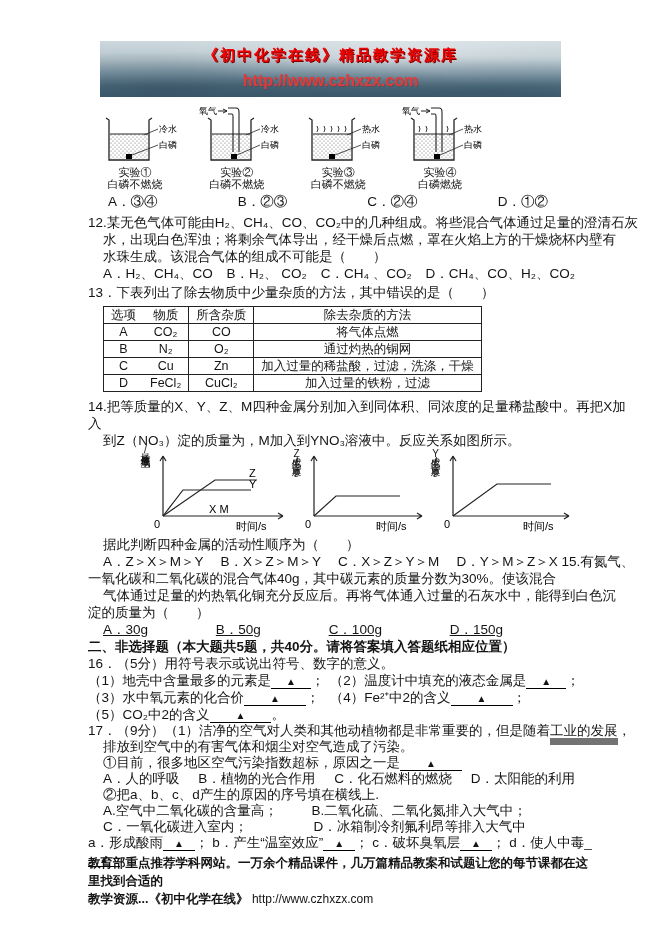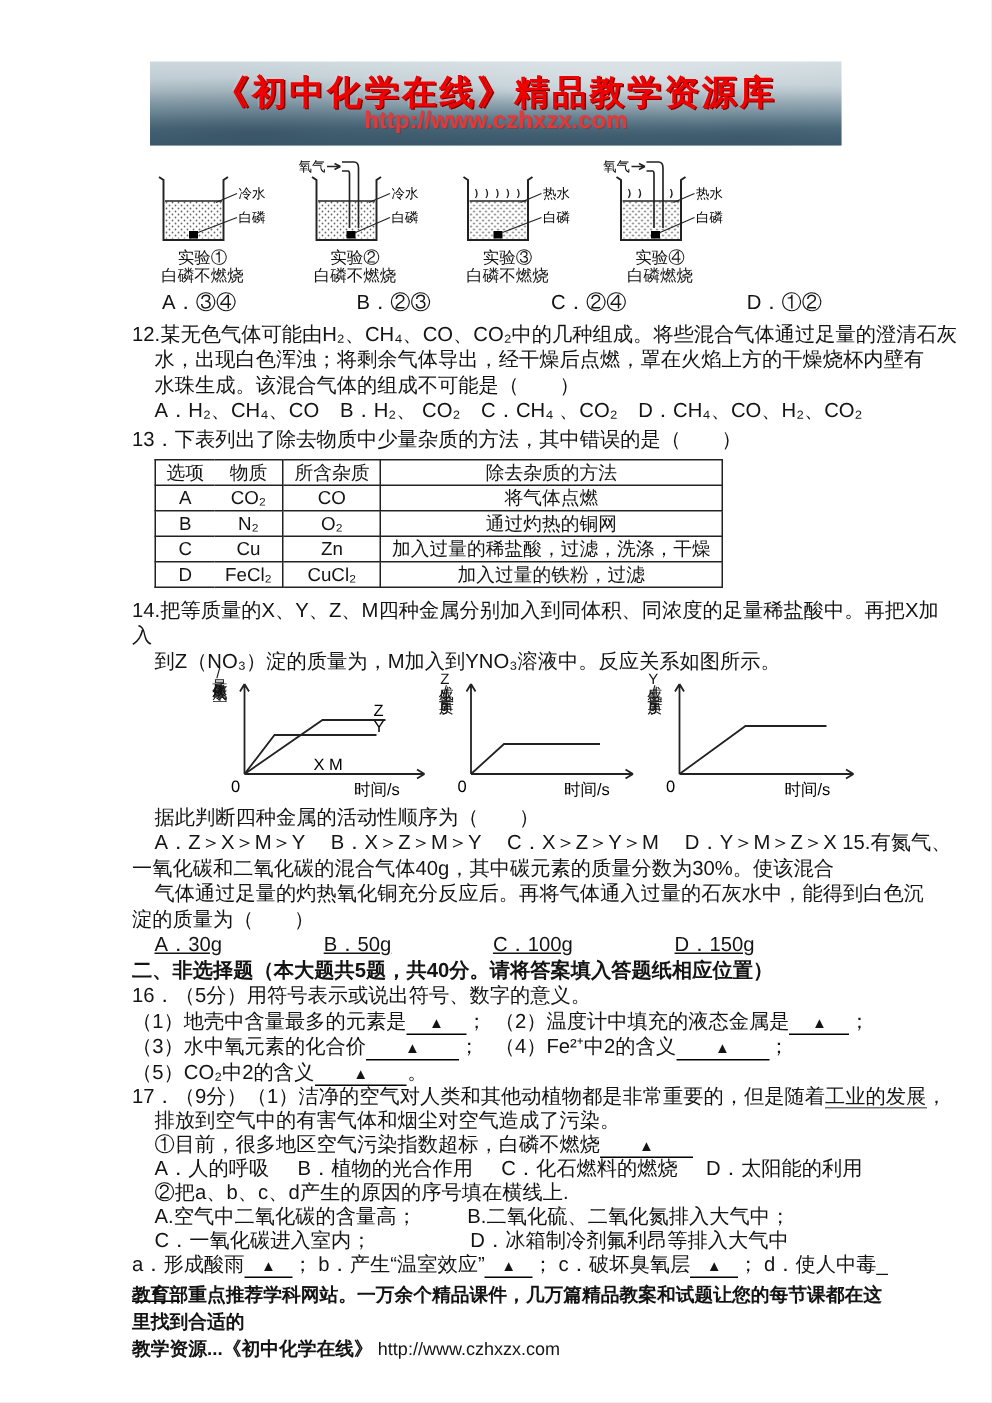--- a/index.html
+++ b/index.html
@@ -6,21 +6,21 @@
   .page{position:relative;width:661px;height:935px;background:#ffffff;margin:0 auto;
         font-family:"Liberation Sans",sans-serif;color:#141414;font-size:13.5px;overflow:hidden;}
   
   .banner{position:absolute;left:100px;top:41px;width:461px;height:56px;overflow:hidden;
      background:
        radial-gradient(ellipse at 15% 85%, rgba(30,50,66,.50), transparent 55%),
        radial-gradient(ellipse at 85% 90%, rgba(35,55,70,.45), transparent 50%),
        radial-gradient(ellipse at 70% 15%, rgba(255,255,255,.35), transparent 60%),
        linear-gradient(180deg,#cdd8dd 0%,#b5c5cd 35%,#8aa6b5 60%,#5d8093 80%,#4a6b80 100%);}
   .banner-title{position:absolute;left:0;top:5px;width:100%;text-align:center;
-     font-weight:bold;font-size:23px;letter-spacing:2px;color:#f00000;
+     font-weight:bold;font-size:15px;letter-spacing:2px;color:#f00000;
      text-shadow:1px 1px 0 #7a0000, -1px -1px 0 #ffdddd33;white-space:nowrap;}
   .banner-url{position:absolute;left:0;top:31px;width:100%;text-align:center;
      font-weight:bold;font-size:16px;color:#e03a3a;text-shadow:1px 1px 0 #80202055;}
   
   .col{position:absolute;left:88px;top:104px;width:487px;}
   .ln{height:17px;line-height:17px;white-space:nowrap;}
   .lns{height:16px;line-height:16px;white-space:nowrap;}
   .ind{padding-left:15px;}
   .mt2{margin-top:2px;} .mt4{margin-top:4px;} .mt6{margin-top:6px;}
   .optrow{display:flex;justify-content:space-between;}
@@ -41,21 +41,21 @@
   .graph{display:flex;}
   .ylab{writing-mode:vertical-lr;text-orientation:upright;font-size:10px;
         letter-spacing:-1px;height:82px;line-height:11px;}
   
   .bk{display:inline-block;border-bottom:1px solid #000;text-align:center;
       font-size:10px;padding:0 15px;line-height:13px;vertical-align:baseline;}
   .bk.w{padding:0 26px;}
   .bk.s{padding:0 11px;}
   .qitem{display:inline-block;width:238px;}
   .bold{font-weight:bold;}
-  .uline{border-bottom:1px solid #737373;}
+  .uline{border-bottom:7px solid #737373;}
   
   .footer{position:absolute;left:88px;top:854px;width:500px;font-weight:bold;font-size:12.5px;line-height:18px;}
   .footer .url{font-weight:normal;font-size:12px;}
 </style>
 </head>
 <body>
 
 <div class="page">
 
   <div class="banner">
@@ -277,21 +277,21 @@
         <span><span>（5）CO₂中2的含义</span><span class="bk w">▲</span><span>。</span></span>
       </div>
     </div>
 
     <div>
       <div class="lns">
         <span>17．（9分）（1）洁净的空气对人类和其他动植物都是非常重要的，但是随着</span><span class="uline">工业的发展</span><span>，</span>
       </div>
       <div class="lns ind">排放到空气中的有害气体和烟尘对空气造成了污染。</div>
       <div class="lns ind">
-        <span>①目前，很多地区空气污染指数超标，白磷不燃烧</span><span class="bk w">▲</span>
+        <span>①目前，很多地区空气污染指数超标，原因之一是</span><span class="bk w">▲</span>
       </div>
       <div class="lns ind optrow">
         <span>A．人的呼吸</span>
         <span>B．植物的光合作用</span>
         <span>C．化石燃料的燃烧</span>
         <span>D．太阳能的利用</span>
       </div>
       <div class="lns ind">②把a、b、c、d产生的原因的序号填在横线上.</div>
       <div class="lns ind">
         <span style="margin-right:30px;">A.空气中二氧化碳的含量高；</span>

